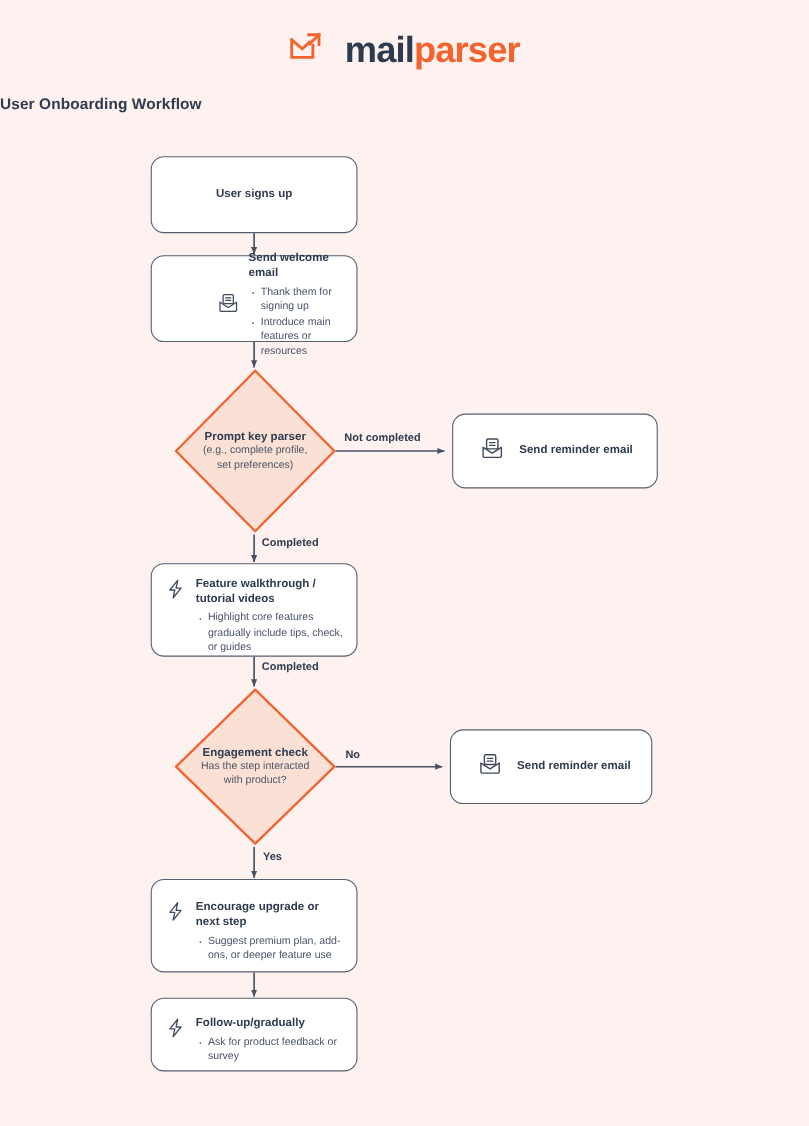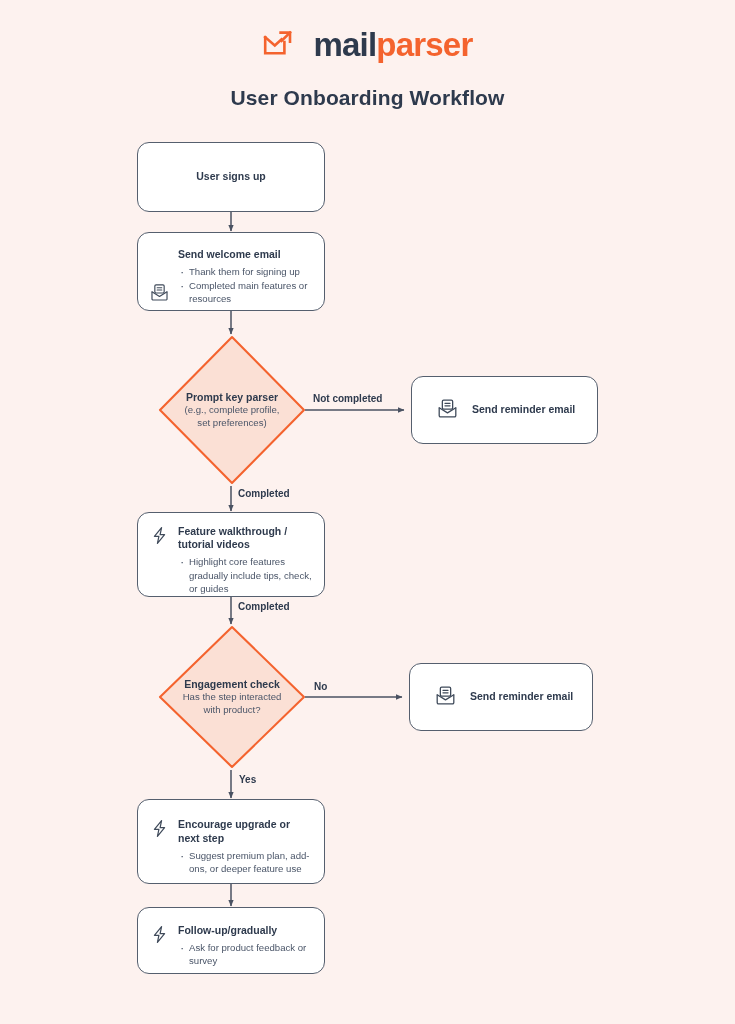--- a/index.html
+++ b/index.html
@@ -37,22 +37,21 @@
     align-items: baseline;
   }
   .logo-mail { color: #2E3A4D; }
   .logo-parser { color: #F4632E; }
 
   
   .page-title {
     position: absolute;
     left: 0; top: 86px;
     width: 735px;
-    text-align: center;
-    font-size: 21px;
+    font-size: 14px;
     font-weight: 700;
     color: #2E3A4D;
     letter-spacing: 0.1px;
   }
 
   
   .node {
     position: absolute;
     background: #FFFFFF;
     border: 1.4px solid #555F6E;
@@ -196,35 +195,35 @@
     <line x1="231" y1="884" x2="231" y2="906" stroke="#4A5262" stroke-width="1.5" marker-end="url(#arw)"></line>
   </svg>
 
   <div class="node" style="left:137px; top:142px; width:188px; height:70px;">
     <div class="node-body centered">
       <div class="node-plain">User signs up</div>
     </div>
   </div>
 
   <div class="node" style="left:137px; top:232px; width:188px; height:79px;">
-    <div class="node-body" style="align-items:flex-end; padding-top:11px;">
+    <div class="node-body" style="align-items:center; padding-top:11px;margin-left:48px;">
       <span class="node-icon">
         <svg width="19" height="19" viewBox="0 0 22 22" fill="none">
           <rect x="5.6" y="2.2" width="10.8" height="9.4" rx="1.4" stroke="#3F4A5A" stroke-width="1.35"></rect>
           <line x1="8.3" y1="5.6" x2="13.7" y2="5.6" stroke="#3F4A5A" stroke-width="1.2" stroke-linecap="round"></line>
           <line x1="8.3" y1="8.2" x2="13.7" y2="8.2" stroke="#3F4A5A" stroke-width="1.2" stroke-linecap="round"></line>
           <path d="M2.3 10.2 L2.3 18.4 A1.3 1.3 0 0 0 3.6 19.7 L18.4 19.7 A1.3 1.3 0 0 0 19.7 18.4 L19.7 10.2" stroke="#3F4A5A" stroke-width="1.35" stroke-linejoin="round" fill="none"></path>
           <path d="M2.3 10.2 L11 15.6 L19.7 10.2" stroke="#3F4A5A" stroke-width="1.35" stroke-linejoin="round" stroke-linecap="round" fill="none"></path>
         </svg>
       </span>
       <div class="node-text">
         <div class="node-heading">Send welcome email</div>
         <ul class="bullets">
           <li>Thank them for signing up</li>
-          <li>Completed main features or resources</li>
+          <li>Introduce main features or resources</li>
         </ul>
       </div>
     </div>
   </div>
 
   <div class="diamond-wrap" style="left:157px; top:334px; width:150px; height:152px;">
     <svg class="diamond-shape" viewBox="0 0 150 152">
       <path d="M75 3 L147 76 L75 149 L3 76 Z" fill="#FBE0D5" stroke="#F4632E" stroke-width="2.1" stroke-linejoin="round"></path>
     </svg>
     <div class="diamond-label">

